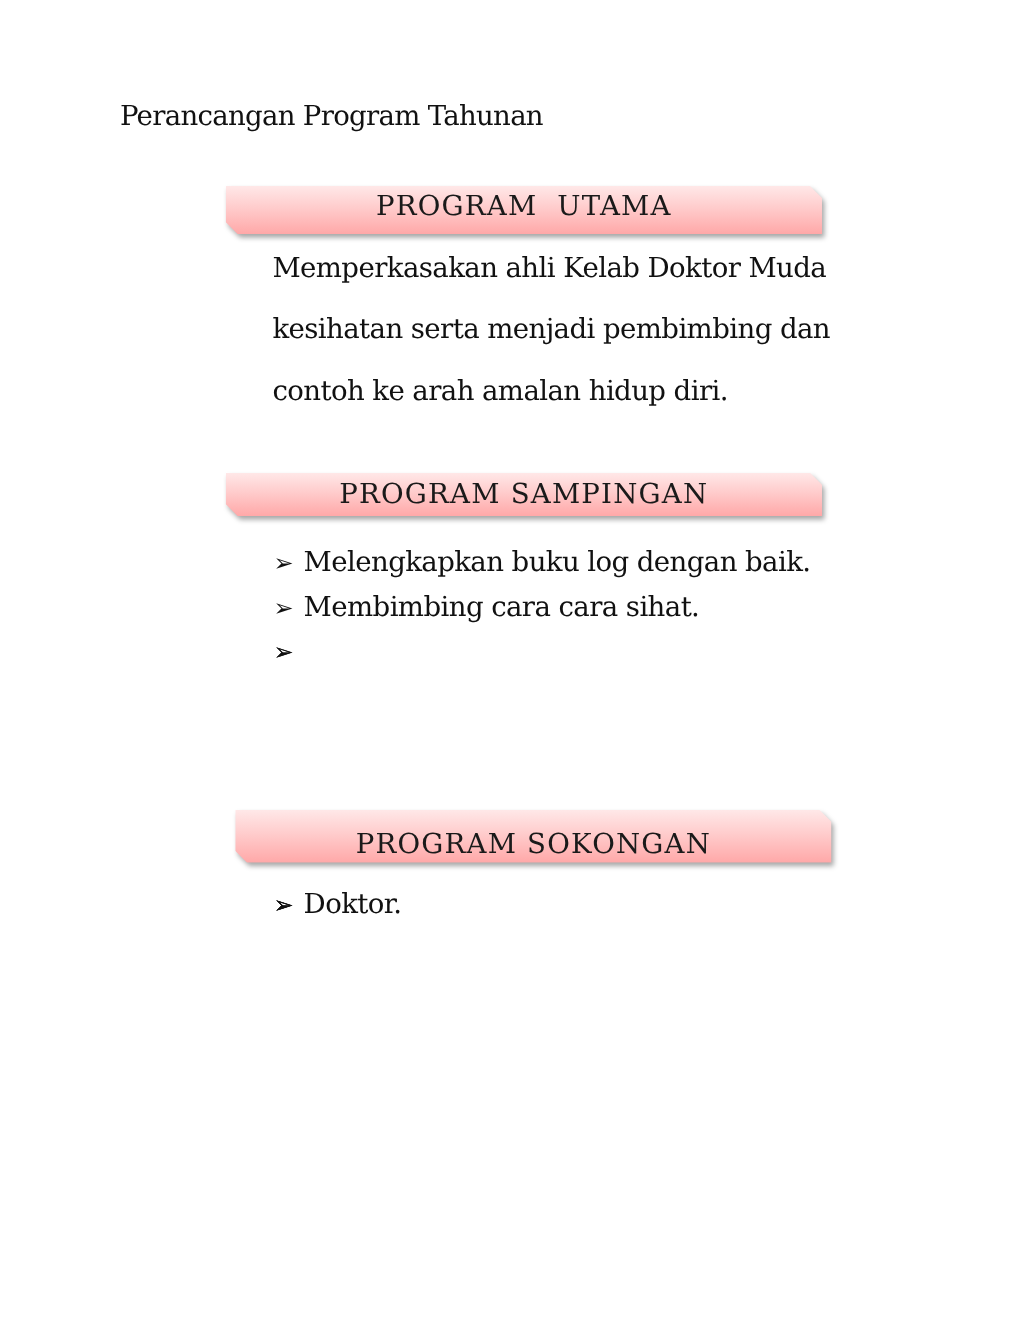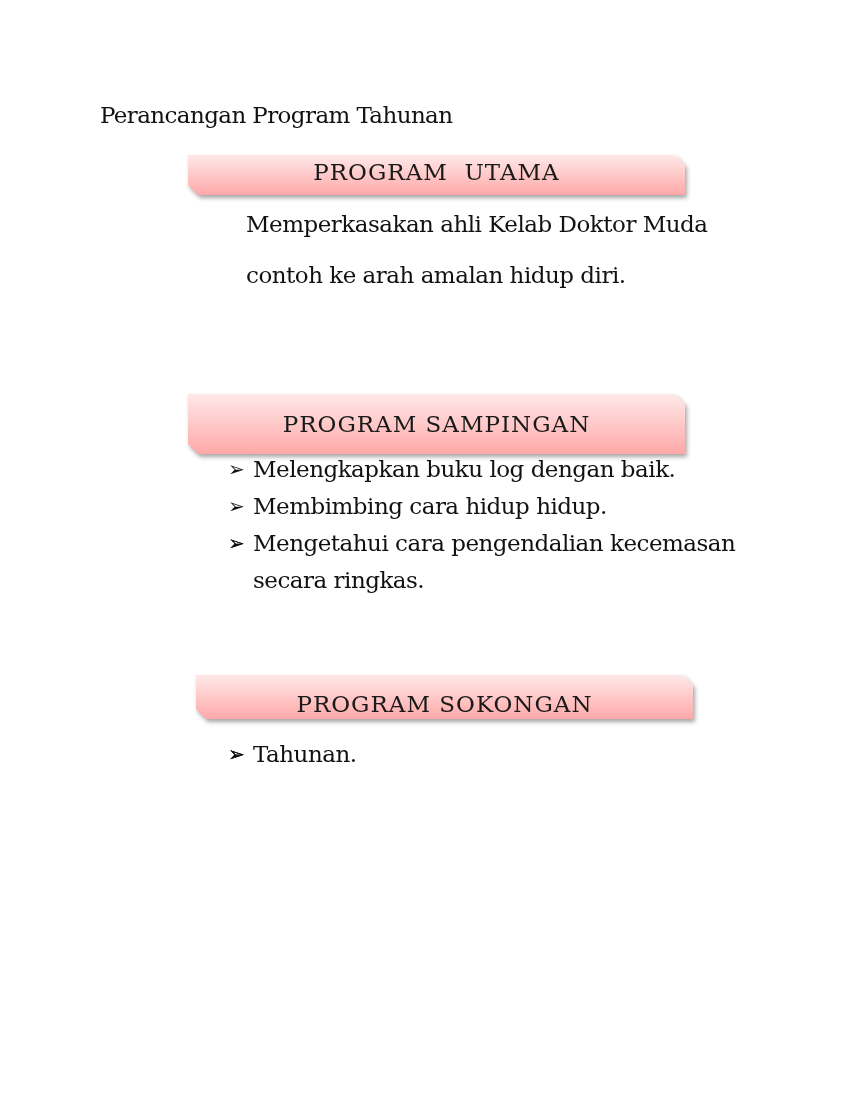--- a/index.html
+++ b/index.html
@@ -1,58 +1,59 @@
 <!DOCTYPE html>
 <html><head>
   <meta charset="utf-8">
   <style>
     html, body { margin: 0; padding: 0; background: #ffffff; }
     body { width: 850px; height: 1100px; position: relative; overflow: hidden;
            font-family: "DejaVu Serif", serif; color: #111; }
-    .doc-title { position: absolute; left: 100px; top: 102px; font-size: 23px; letter-spacing: -0.6px; }
+    .doc-title { position: absolute; left: 100px; top: 84px; font-size: 23px; letter-spacing: -0.6px; }
     .banner-wrap { position: absolute; filter: drop-shadow(2px 3px 2px rgba(0,0,0,0.35)); }
     .banner-inner { width: 100%; height: 100%; box-sizing: border-box;
               background: linear-gradient(to bottom, #ffe8e8 0%, #ffcccc 45%, #ffa8a8 100%);
               clip-path: polygon(0 0, calc(100% - 10px) 0, 100% 10px, 100% 100%, 10px 100%, 0 calc(100% - 10px));
               display: flex; align-items: center; justify-content: center;
               font-size: 23px; letter-spacing: 1px; color: #1a1a1a; padding-bottom: 6px; }
     .paragraph { position: absolute; left: 227px; top: 199px; width: 520px;
                  font-size: 23px; line-height: 51px; letter-spacing: -0.5px; }
-    .paragraph div { white-space: nowrap; margin-left: 19px; }
+    .paragraph div { white-space: nowrap; }
     ul.bullets { position: absolute; left: 228px; margin: 0; padding: 0; list-style: none;
                  font-size: 23px; line-height: 37px; letter-spacing: -0.5px; width: 520px; }
     ul.bullets li { padding-left: 25px; position: relative; }
     ul.bullets li .arrow { position: absolute; left: 0; top: 0; font-size: 20px; }
   </style>
 </head>
 <body>
 
 <div class="doc-title">Perancangan Program Tahunan</div>
 
 <div class="banner-wrap" style="left:188px; top:155px; width:497px; height:40px;">
   <div class="banner-inner" style="white-space:pre;">PROGRAM  UTAMA</div>
 </div>
 
 <div class="paragraph">
   <div>Memperkasakan ahli Kelab Doktor Muda</div>
+  <div>kesihatan serta menjadi pembimbing dan</div>
   <div>contoh ke arah amalan hidup diri.</div>
 </div>
 
-<div class="banner-wrap" style="left:188px; top:394px; width:497px; height:60px;">
+<div class="banner-wrap" style="left:188px; top:394px; width:497px; height:36px;">
   <div class="banner-inner" style="padding-bottom:0;">PROGRAM SAMPINGAN</div>
 </div>
 
 <ul class="bullets" style="top:451px;">
   <li><span class="arrow">➢</span><span>Melengkapkan buku log dengan baik.</span></li>
-  <li><span class="arrow">➢</span><span>Membimbing cara hidup hidup.</span></li>
+  <li><span class="arrow">➢</span><span>Membimbing cara cara sihat.</span></li>
   <li><span class="arrow">➢</span></li>
-  <li><span class="arrow">➢</span><span>Mengetahui cara pengendalian kecemasan secara ringkas.</span></li>
+  <li><span class="arrow">➢</span></li>
 </ul>
 
 <div class="banner-wrap" style="left:196px; top:675px; width:497px; height:44px;">
   <div class="banner-inner" style="padding-bottom:0; padding-top:14px;">PROGRAM SOKONGAN</div>
 </div>
 
 <ul class="bullets" style="top:736px;">
   <li><span class="arrow">➢</span></li>
   <li><span class="arrow">➢</span></li>
-  <li><span class="arrow">➢</span><span>Tahunan.</span></li>
+  <li><span class="arrow">➢</span><span>Doktor.</span></li>
 </ul>
 
 </body></html>

